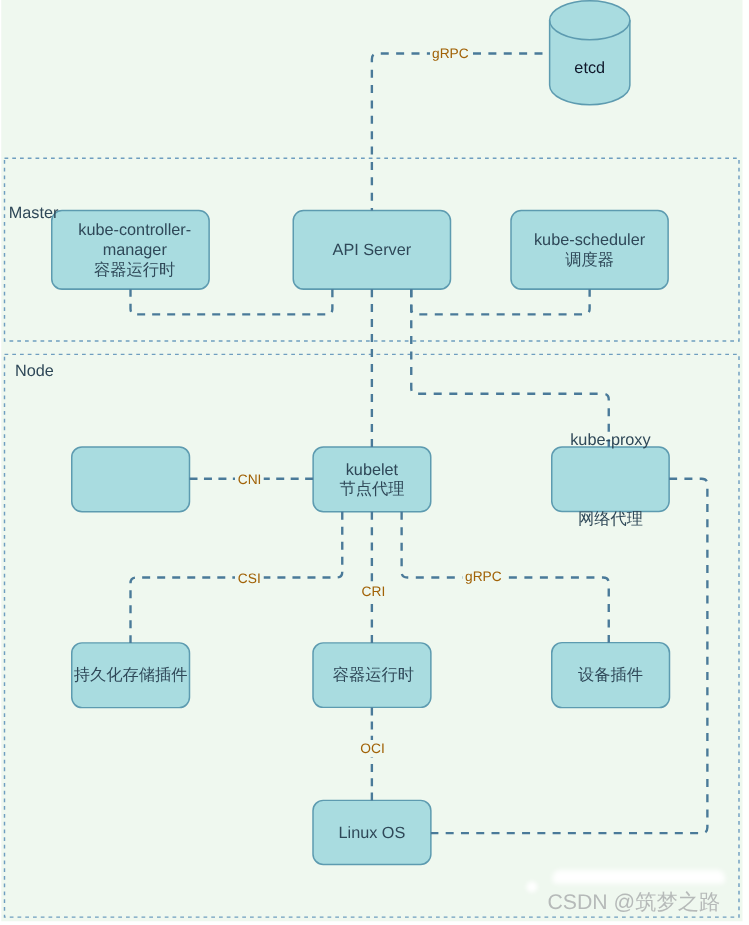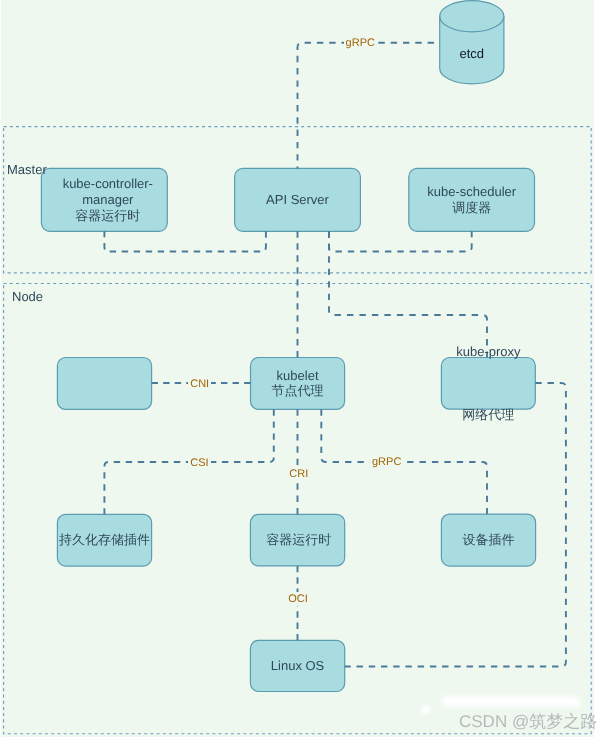--- a/index.html
+++ b/index.html
@@ -113,14 +113,14 @@
 
   <div class="elabel" style="left:343.6px;top:35.6px;">gRPC</div>
   <div class="elabel" style="left:188.2px;top:376.9px;">CNI</div>
   <div class="elabel" style="left:188.3px;top:455.6px;">CSI</div>
   <div class="elabel" style="left:287.3px;top:467.1px;">CRI</div>
   <div class="elabel" style="left:370.0px;top:454.7px;">gRPC</div>
   <div class="elabel" style="left:286.3px;top:592.0px;">OCI</div>
 
   <div id="wmglow"></div>
   <div id="wmdot"></div>
-  <div id="watermark" style="left:459px;top:712px;">CSDN @筑梦之路</div>
+  <div id="watermark" style="left:438px;top:712px;">CSDN @筑梦之路</div>
 </div>
 
 </body></html>

